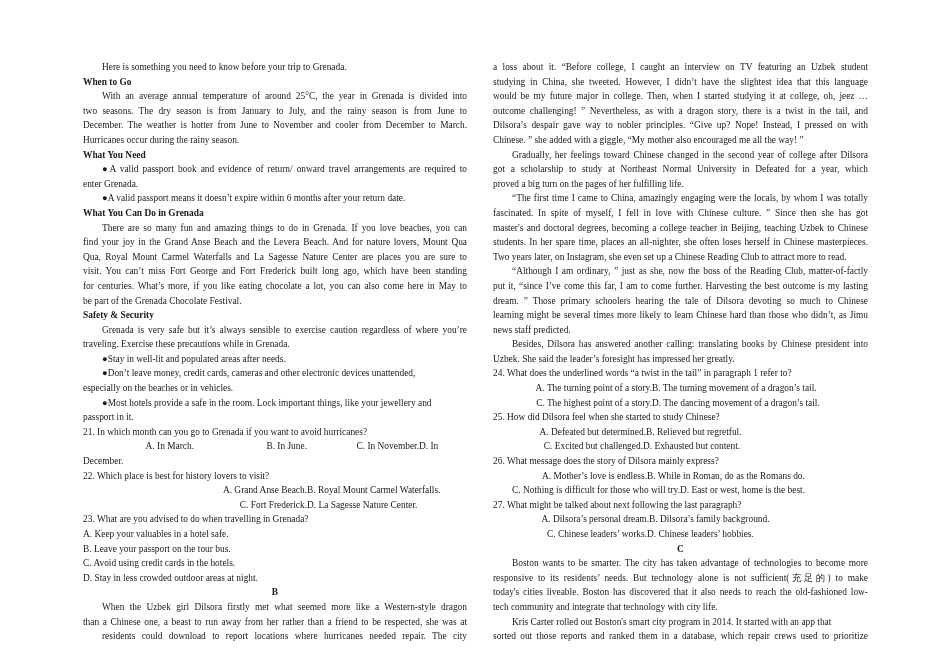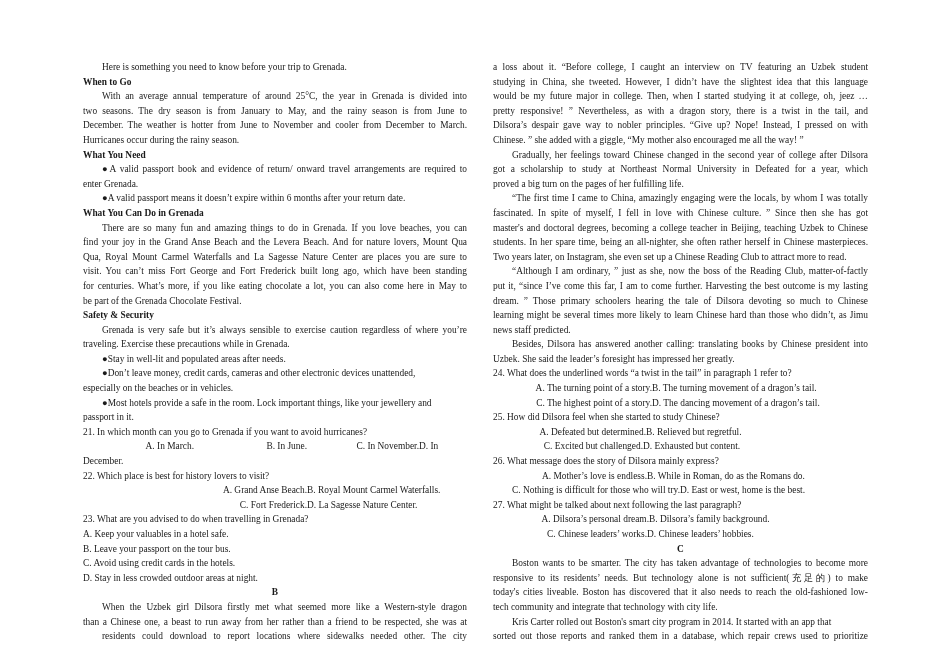--- a/index.html
+++ b/index.html
@@ -18,21 +18,21 @@
   .opts span { display: inline-block; text-align: right; }
 </style>
 </head>
 <body>
 
 <div class="col left">
   <div class="line ind">Here is something you need to know before your trip to Grenada.</div>
 
   <div class="line h">When to Go</div>
   <div class="line ind just">With an average annual temperature of around 25°C, the year in Grenada is divided into</div>
-  <div class="line just">two seasons. The dry season is from January to May, and the rainy season is from June to</div>
+  <div class="line just">two seasons. The dry season is from January to July, and the rainy season is from June to</div>
   <div class="line just">December. The weather is hotter from June to November and cooler from December to March.</div>
   <div class="line">Hurricanes occur during the rainy season.</div>
 
   <div class="line h">What You Need</div>
   <div class="line ind just">●A valid passport book and evidence of return/ onward travel arrangements are required to</div>
   <div class="line">enter Grenada.</div>
   <div class="line ind">●A valid passport means it doesn’t expire within 6 months after your return date.</div>
 
   <div class="line h">What You Can Do in Grenada</div>
   <div class="line ind just">There are so many fun and amazing things to do in Grenada. If you love beaches, you can</div>
@@ -72,39 +72,39 @@
 
   <div class="line">23. What are you advised to do when travelling in Grenada?</div>
   <div class="line">A. Keep your valuables in a hotel safe.</div>
   <div class="line">B. Leave your passport on the tour bus.</div>
   <div class="line">C. Avoid using credit cards in the hotels.</div>
   <div class="line">D. Stay in less crowded outdoor areas at night.</div>
 
   <div class="line center">B</div>
   <div class="line ind just">When the Uzbek girl Dilsora firstly met what seemed more like a Western-style dragon</div>
   <div class="line just">than a Chinese one, a beast to run away from her rather than a friend to be respected, she was at</div>
-  <div class="line ind just">residents could download to report locations where sidewalks needed other. The city</div>
+  <div class="line ind just">residents could download to report locations where hurricanes needed repair. The city</div>
 </div>
 
 <div class="col right">
   <div class="line just">a loss about it. “Before college, I caught an interview on TV featuring an Uzbek student</div>
   <div class="line just">studying in China, she tweeted. However, I didn’t have the slightest idea that this language</div>
   <div class="line just">would be my future major in college. Then, when I started studying it at college, oh, jeez …</div>
-  <div class="line just"><span>pretty responsive! ” Nevertheless, as with a dragon story, there is </span><span class="u">a twist in the tail</span><span>, and</span></div>
+  <div class="line just"><span>outcome challenging! ” Nevertheless, as with a dragon story, there is </span><span class="u">a twist in the tail</span><span>, and</span></div>
   <div class="line just">Dilsora’s despair gave way to nobler principles. “Give up? Nope! Instead, I pressed on with</div>
   <div class="line">Chinese. ” she added with a giggle, “My mother also encouraged me all the way! ”</div>
 
   <div class="line ind just">Gradually, her feelings toward Chinese changed in the second year of college after Dilsora</div>
   <div class="line just">got a scholarship to study at Northeast Normal University in Defeated for a year, which</div>
   <div class="line">proved a big turn on the pages of her fulfilling life.</div>
 
   <div class="line ind just">“The first time I came to China, amazingly engaging were the locals, by whom I was totally</div>
   <div class="line just">fascinated. In spite of myself, I fell in love with Chinese culture. ” Since then she has got</div>
   <div class="line just">master's and doctoral degrees, becoming a college teacher in Beijing, teaching Uzbek to Chinese</div>
-  <div class="line just">students. In her spare time, being an all-nighter, she often rather herself in Chinese masterpieces.</div>
+  <div class="line just">students. In her spare time, places an all-nighter, she often loses herself in Chinese masterpieces.</div>
   <div class="line">Two years later, on Instagram, she even set up a Chinese Reading Club to attract more to read.</div>
 
   <div class="line ind just">“Although I am ordinary, ” just as she, now the boss of the Reading Club, matter-of-factly</div>
   <div class="line just">put it, “since I’ve come this far, I am to come further. Harvesting the best outcome is my lasting</div>
   <div class="line just">dream. ” Those primary schoolers hearing the tale of Dilsora devoting so much to Chinese</div>
   <div class="line just">learning might be several times more likely to learn Chinese hard than those who didn’t, as Jimu</div>
   <div class="line">news staff predicted.</div>
 
   <div class="line ind just">Besides, Dilsora has answered another calling: translating books by Chinese president into</div>
   <div class="line">Uzbek. She said the leader’s foresight has impressed her greatly.</div>

